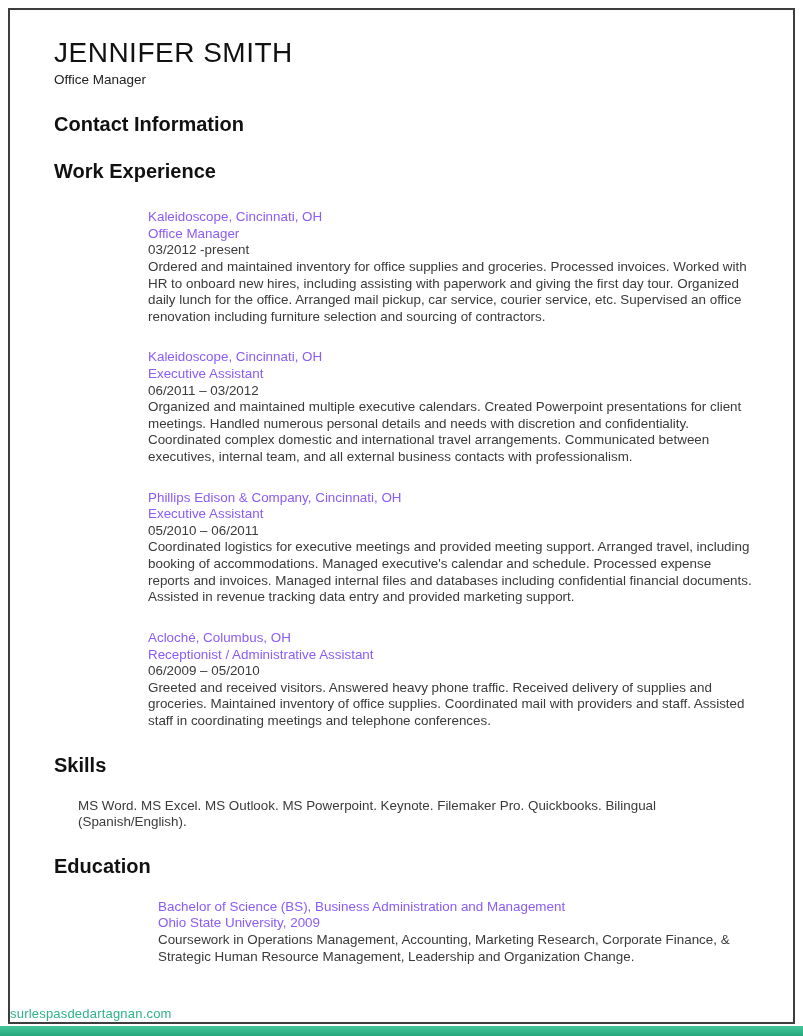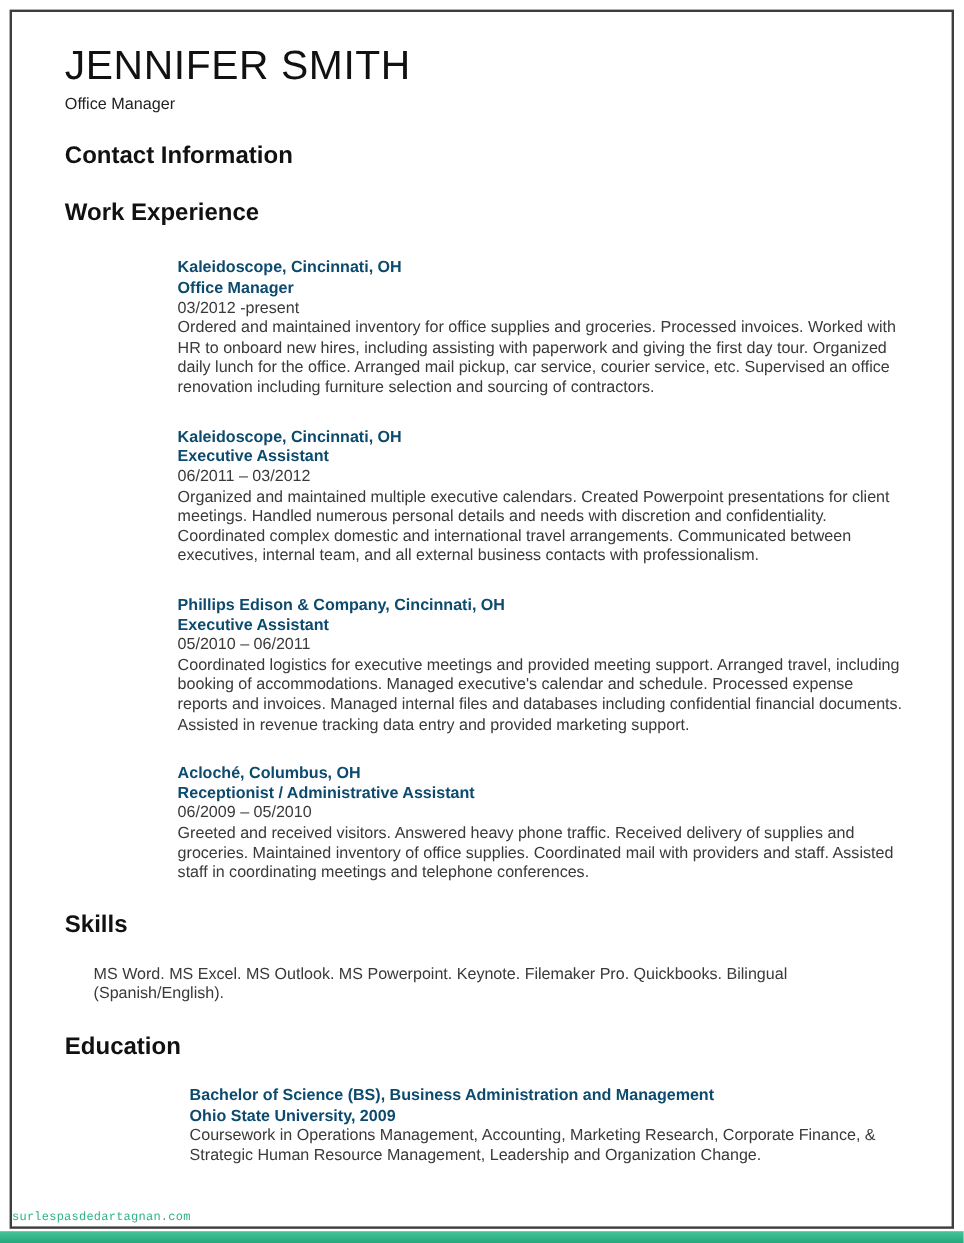--- a/index.html
+++ b/index.html
@@ -25,21 +25,21 @@
   .content {
     position:absolute;
     left:54px; top:38px;
     width:706px;
     color:#3a3a3a;
     font-size:13.4px;
     line-height:1.24;
   }
   .name {
     margin:0;
-    font-size:34px;
+    font-size:28px;
     font-weight:400;
     letter-spacing:0.5px;
     color:#111;
     line-height:1.05;
   }
   .subtitle {
     margin:5px 0 0;
     font-size:13.5px;
     color:#222;
   }
@@ -49,33 +49,32 @@
     font-weight:700;
     color:#111;
     line-height:1.2;
   }
   .indent { margin-left:94px; width:604px; }
   .contact-block { margin-top:21px; }
   .contact-block p { margin:0; }
   .job { margin-top:24px; }
   .job:first-of-type { margin-top:26px; }
   .job p { margin:0; }
-  .bold-line { font-weight:700; color:#0c4a6e; }
+  .bold-line { font-weight:400; color:#8b5cf6; }
   .skills-block { margin-top:21px;margin-left:24px; }
   .skills-block p { margin:0; }
   .edu-block { margin-top:21px; }
   .edu-block p { margin:0;padding-left:10px; }
   .watermark {
     position:absolute;
     left:10px; bottom:15px;
-    font-size:10px;
+    font-size:13px;
     color:#2fb289;
     text-decoration:none;
     letter-spacing:0.2px;
-    font-family:Liberation Mono, monospace;
   }
   .bottom-bar {
     position:absolute;
     left:0; bottom:0;
     width:803px; height:10px;
     background:linear-gradient(to bottom, #45c49a, #24a87c);
   }
 </style>
 </head>
 <body>

